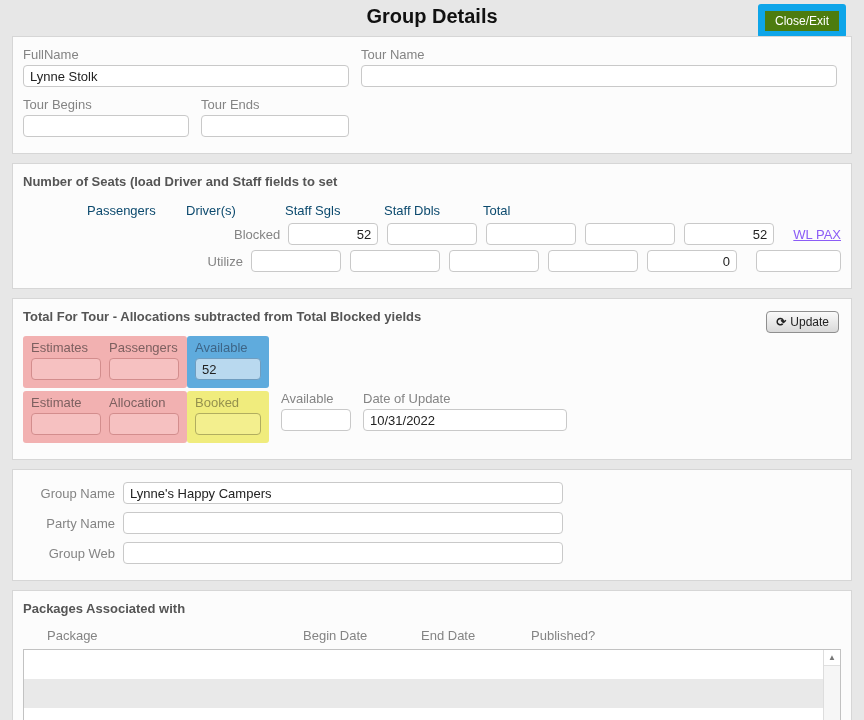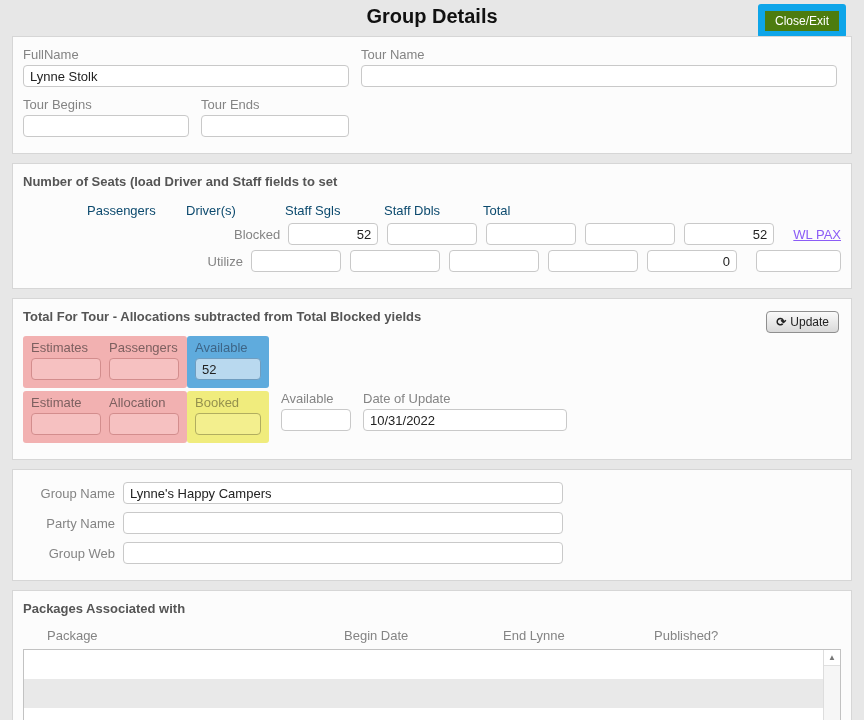--- a/index.html
+++ b/index.html
@@ -84,21 +84,21 @@
   .mt2row { margin-top:3px; }
 
   
   .form-row { display:flex; align-items:center; margin-top:8px; }
   .form-row:first-child { margin-top:2px; }
   .form-label { width:100px; text-align:right; padding-right:8px; color:#848484; }
   .w440 { width:440px; }
 
   
   .panel.pkgs { padding-bottom:0; border-bottom:none; border-bottom-left-radius:0; border-bottom-right-radius:0; margin-bottom:0; }
-  .pkg-cols { display:flex; margin-top:12px; color:#848484;gap:41px; }
+  .pkg-cols { display:flex; margin-top:12px; color:#848484; }
   .pc1 { width:280px; padding-left:24px; }
   .pc2 { width:118px; }
   .pc3 { width:110px; }
   .pc4 { flex:1; }
   .listbox {
     margin-top:6px; background:#fff; border:1px solid #c2c2c2;
     height:130px; position:relative; overflow:hidden;
   }
   .list-stripe { height:29px; }
   .stripe-alt { background:#e9e9e9; }
@@ -243,21 +243,21 @@
     <span class="form-label">Group Web</span>
     <input type="text" class="w440" value="" style="">
   </div>
 </div>
 
 <div class="panel pkgs">
   <div class="sect-head">Packages Associated with</div>
   <div class="pkg-cols">
     <div class="pc1">Package</div>
     <div class="pc2">Begin Date</div>
-    <div class="pc3">End Lynne</div>
+    <div class="pc3">End Date</div>
     <div class="pc4">Published?</div>
   </div>
   <div class="listbox">
     <div class="list-stripe"></div>
     <div class="list-stripe stripe-alt"></div>
     <div class="list-stripe"></div>
 
     <div class="scrollbar">
       <div class="scroll-up">▲</div>
     </div>

